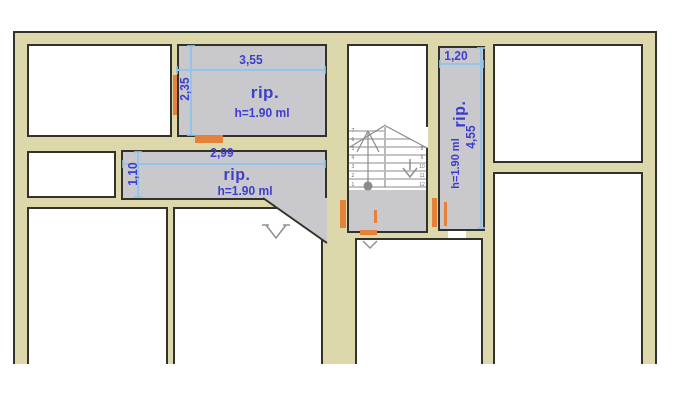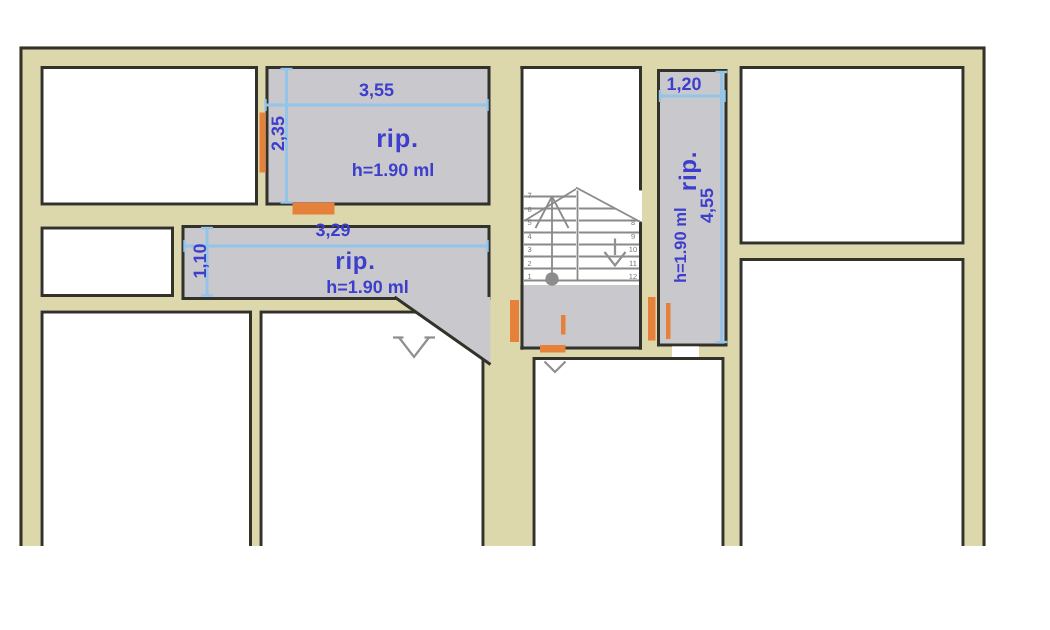--- a/index.html
+++ b/index.html
@@ -149,21 +149,21 @@
       <line class="dimcap" x1="477" y1="48" x2="485" y2="48"></line>
       <line class="dimcap" x1="477" y1="228" x2="485" y2="228"></line>
     </g>
   </svg>
 
   <div class="lbl dimnum" style="left:226px;top:54px;width:50px;">3,55</div>
   <div class="lbl dimnum rot" style="left:160px;top:83px;width:50px;">2,35</div>
   <div class="lbl riplabel" style="left:215px;top:84px;width:100px;">rip.</div>
   <div class="lbl hnote" style="left:212px;top:107px;width:100px;">h=1.90 ml</div>
 
-  <div class="lbl dimnum" style="left:197px;top:147px;width:50px;">3,29</div>
+  <div class="lbl dimnum" style="left:197px;top:147px;width:50px;">2,99</div>
   <div class="lbl dimnum rot" style="left:108px;top:168px;width:50px;">1,10</div>
   <div class="lbl riplabel" style="left:187px;top:167px;width:100px;font-size:16px;">rip.</div>
   <div class="lbl hnote" style="left:195px;top:185px;width:100px;">h=1.90 ml</div>
 
   <div class="lbl dimnum" style="left:431px;top:50px;width:50px;text-align:center;">1,20</div>
   <div class="lbl riplabel rot" style="left:410px;top:106px;width:100px;font-size:16px;">rip.</div>
   <div class="lbl dimnum rot" style="left:446px;top:131px;width:50px;">4,55</div>
   <div class="lbl hnote rot" style="left:405px;top:158px;width:100px;font-size:11px;">h=1.90 ml</div>
 
 </div>

